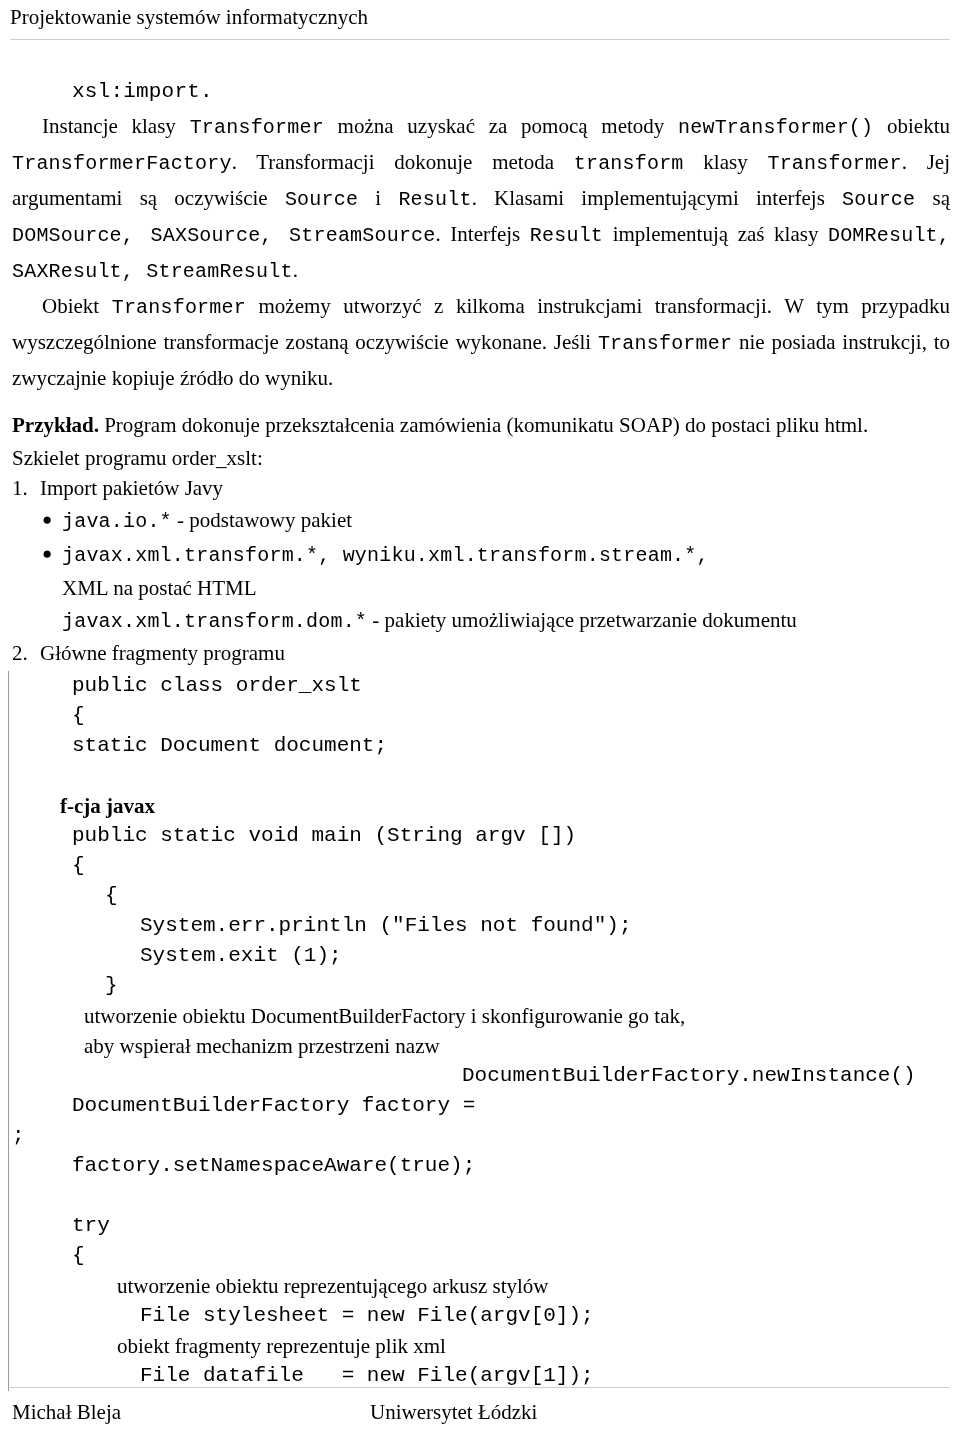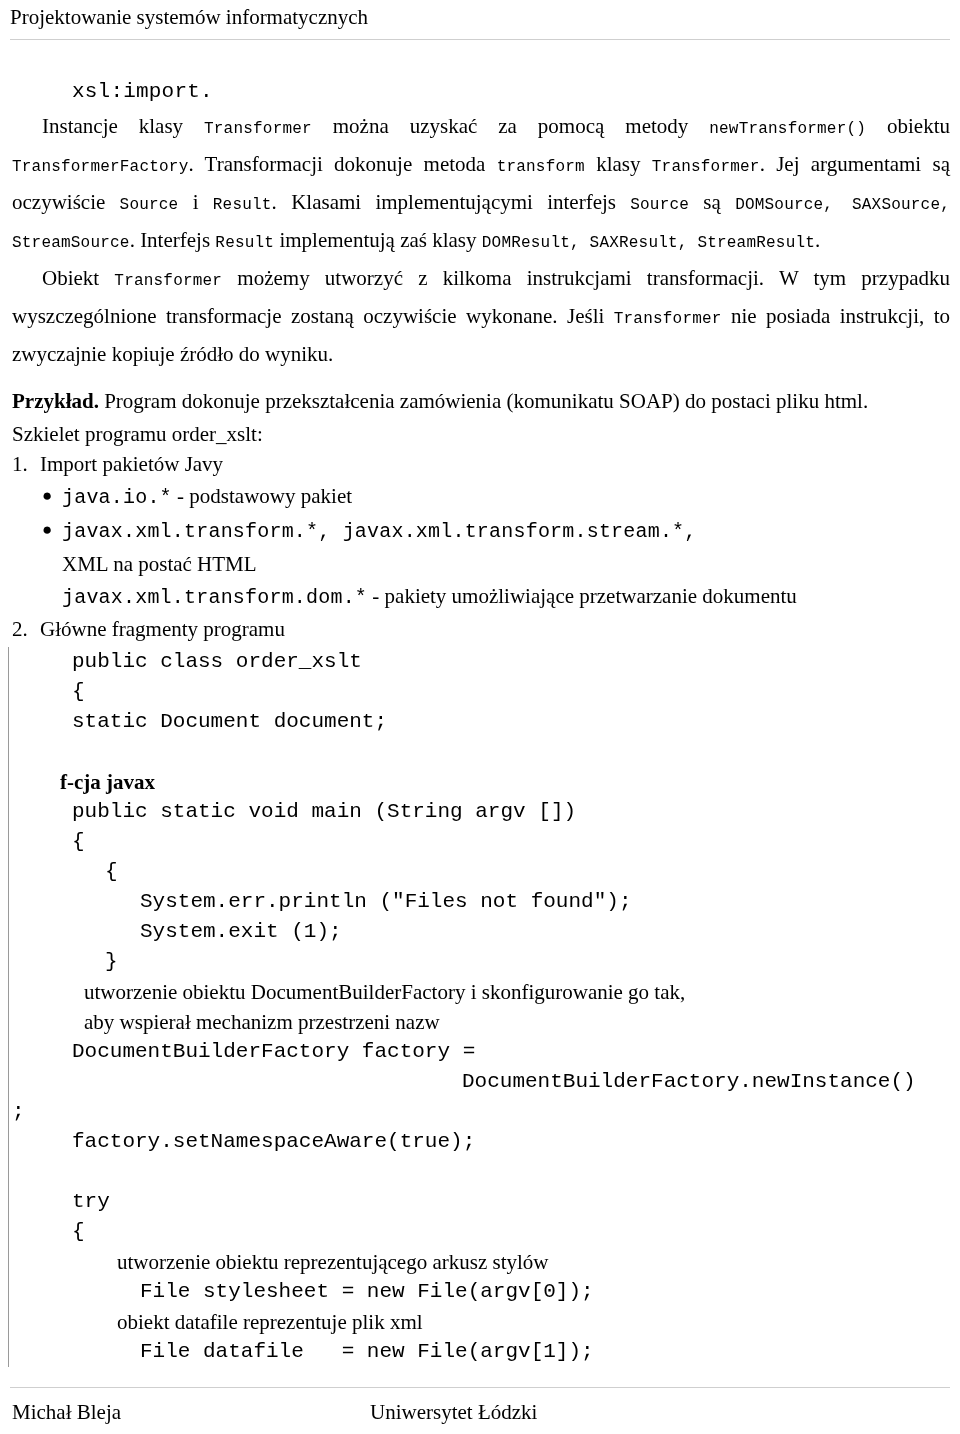--- a/index.html
+++ b/index.html
@@ -61,21 +61,21 @@
     letter-spacing: 0.2px;
   }
   .b { font-weight: bold; }
 
   .para {
     font-size: 21px;
     line-height: 35px;
     text-align: justify;
     margin: 0;
   }
-  .para .mono { font-size: 16px; }
+  .para .mono { font-size: 20px; }
 
   .lead-code {
     font-family: "Liberation Mono", "DejaVu Sans Mono", monospace;
     font-size: 21px;
     line-height: 34px;
     margin: 0 0 0 60px;
   }
 
   .para-indent { text-indent: 30px; }
 
@@ -229,21 +229,21 @@
         <span class="ser">Import pakietów Javy</span>
 
         <ul class="blist">
           <li class="bitem">
             <span class="bdot">●</span>
             <span class="mono">java.io.*</span><span class="ser"> - podstawowy pakiet</span>
           </li>
           <li class="bitem">
             <span class="bdot">●</span>
             <span class="ser"></span>
-            <span class="bcont"><span class="mono">javax.xml.transform.*, javax.xml.transform.stream.*,</span><span class="ser"></span></span>
+            <span class="bcont"><span class="mono">javax.xml.transform.*, wyniku.xml.transform.stream.*,</span><span class="ser"></span></span>
             <span class="bcont"><span class="ser">XML na postać HTML</span></span>
             <span class="bcont"><span class="mono">javax.xml.transform.dom.*</span><span class="ser"> - pakiety umożliwiające przetwarzanie dokumentu</span></span>
           </li>
         </ul>
       </li>
 
       <li class="oitem">
         <span class="onum ser">2.</span>
         <span class="ser">Główne fragmenty programu</span>
       </li>
@@ -259,30 +259,30 @@
       <div class="blank"></div>
       <div class="cmt-b i0">f-cja javax</div>
       <div class="cline i1">public static void main (String argv [])</div>
       <div class="cline i1">{</div>
       <div class="cline i3">{</div>
       <div class="cline i5">System.err.println ("Files not found");</div>
       <div class="cline i5">System.exit (1);</div>
       <div class="cline i3">}</div>
       <div class="cmt i2">utworzenie obiektu DocumentBuilderFactory i skonfigurowanie go tak,</div>
       <div class="cmt i2">aby wspierał mechanizm przestrzeni nazw</div>
+      <div class="cline i6">DocumentBuilderFactory.newInstance()</div>
       <div class="cline i1">DocumentBuilderFactory factory =</div>
-      <div class="cline i6">DocumentBuilderFactory.newInstance()</div>
       <div class="cline iflush">;</div>
       <div class="cline i1">factory.setNamespaceAware(true);</div>
       <div class="blank"></div>
       <div class="cline i1">try</div>
       <div class="cline i1">{</div>
       <div class="cmt i4">utworzenie obiektu reprezentującego arkusz stylów</div>
       <div class="cline i5">File stylesheet = new File(argv[0]);</div>
-      <div class="cmt i4">obiekt datafile reprezentuje plik xml</div>
+      <div class="cmt i4">obiekt fragmenty reprezentuje plik xml</div>
       <div class="cline i5">File datafile   = new File(argv[1]);</div>
 
     </div>
 
   </div>
 
   <div class="page-footer">
     <div class="footer-rule"></div>
     <div class="footer-row">
       <span class="f-left ser">Michał Bleja</span>

